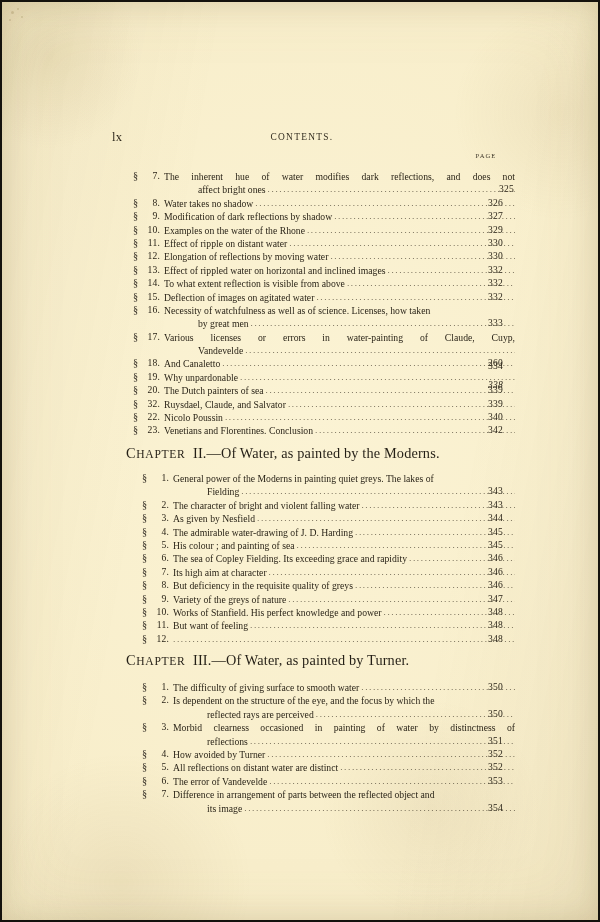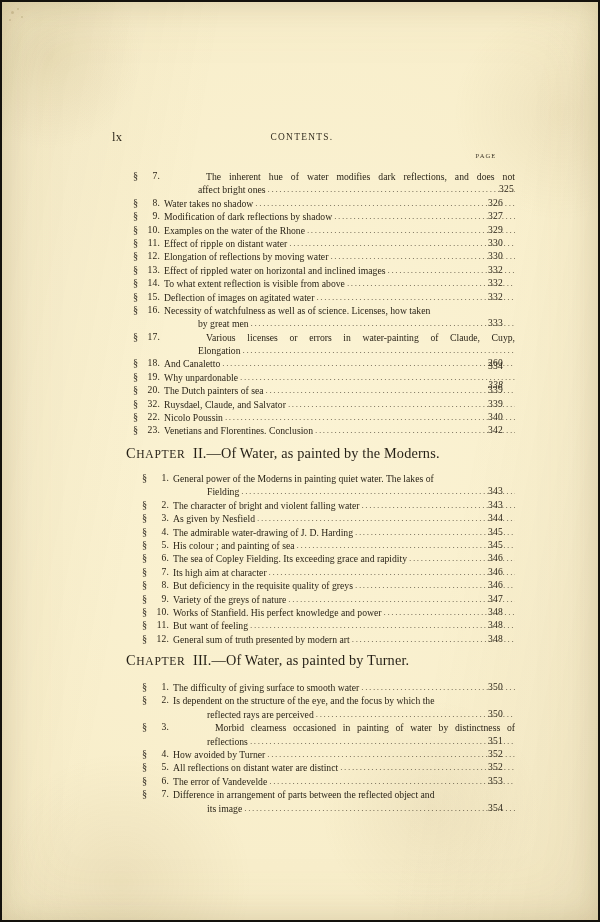--- a/index.html
+++ b/index.html
@@ -150,21 +150,21 @@
   }
   .line .txt { position: relative; z-index: 2; background: transparent; }
 
   
   .line.justify {
     white-space: normal;
     text-align: justify;
     text-align-last: justify;
     overflow: visible;
   }
-  .line.justify .txt { display: inline; margin-left: 42px; }
+  .line.justify .txt { display: inline; }
 
   
   .leader {
     display: inline-block;
     width: 0;
     min-width: 0;
     overflow: hidden;
     white-space: nowrap;
     vertical-align: bottom;
     letter-spacing: 1.6px;
@@ -359,21 +359,21 @@
             </div>
           </div>
         </div>
         <div class="entry">
           <span class="sec-mark">§</span>
           <span class="sec-num">17.</span>
           <span class="pgnum" style="top: 29px;">334</span>
           <div class="entry-body">
             <div class="line justify"><span class="txt">Various licenses or errors in water-painting of Claude, Cuyp,</span></div>
             <div class="line fill cont">
-              <span class="txt">Elongation</span>
+              <span class="txt">Vandevelde</span>
               <span class="leader">..........................................................................................</span>
             </div>
           </div>
         </div>
         <div class="entry">
           <span class="sec-mark">§</span>
           <span class="sec-num">18.</span>
           <span class="pgnum" style="top: 0px;">260</span>
           <div class="entry-body">
             <div class="line fill">
@@ -437,21 +437,21 @@
             </div>
           </div>
         </div>
       </div>
     <div class="toc-block block-b" id="block-b">
         <div class="entry">
           <span class="sec-mark">§</span>
           <span class="sec-num">1.</span>
           <span class="pgnum" style="top: 13.4px;">343</span>
           <div class="entry-body">
-            <div class="line"><span class="txt">General power of the Moderns in painting quiet water.   The lakes of</span></div>
+            <div class="line"><span class="txt">General power of the Moderns in painting quiet greys.   The lakes of</span></div>
             <div class="line fill cont">
               <span class="txt">Fielding</span>
               <span class="leader">..........................................................................................</span>
             </div>
           </div>
         </div>
         <div class="entry">
           <span class="sec-mark">§</span>
           <span class="sec-num">2.</span>
           <span class="pgnum" style="top: 0px;">343</span>
@@ -560,21 +560,20 @@
               <span class="leader">..........................................................................................</span>
             </div>
           </div>
         </div>
         <div class="entry">
           <span class="sec-mark">§</span>
           <span class="sec-num">12.</span>
           <span class="pgnum" style="top: 0px;">348</span>
           <div class="entry-body">
             <div class="line fill">
-              <span class="txt">General sum of truth presented by modern art</span>
               <span class="leader">..........................................................................................</span>
             </div>
           </div>
         </div>
       </div>
     <div class="toc-block block-c" id="block-c">
         <div class="entry">
           <span class="sec-mark">§</span>
           <span class="sec-num">1.</span>
           <span class="pgnum" style="top: 0px;">350</span>

